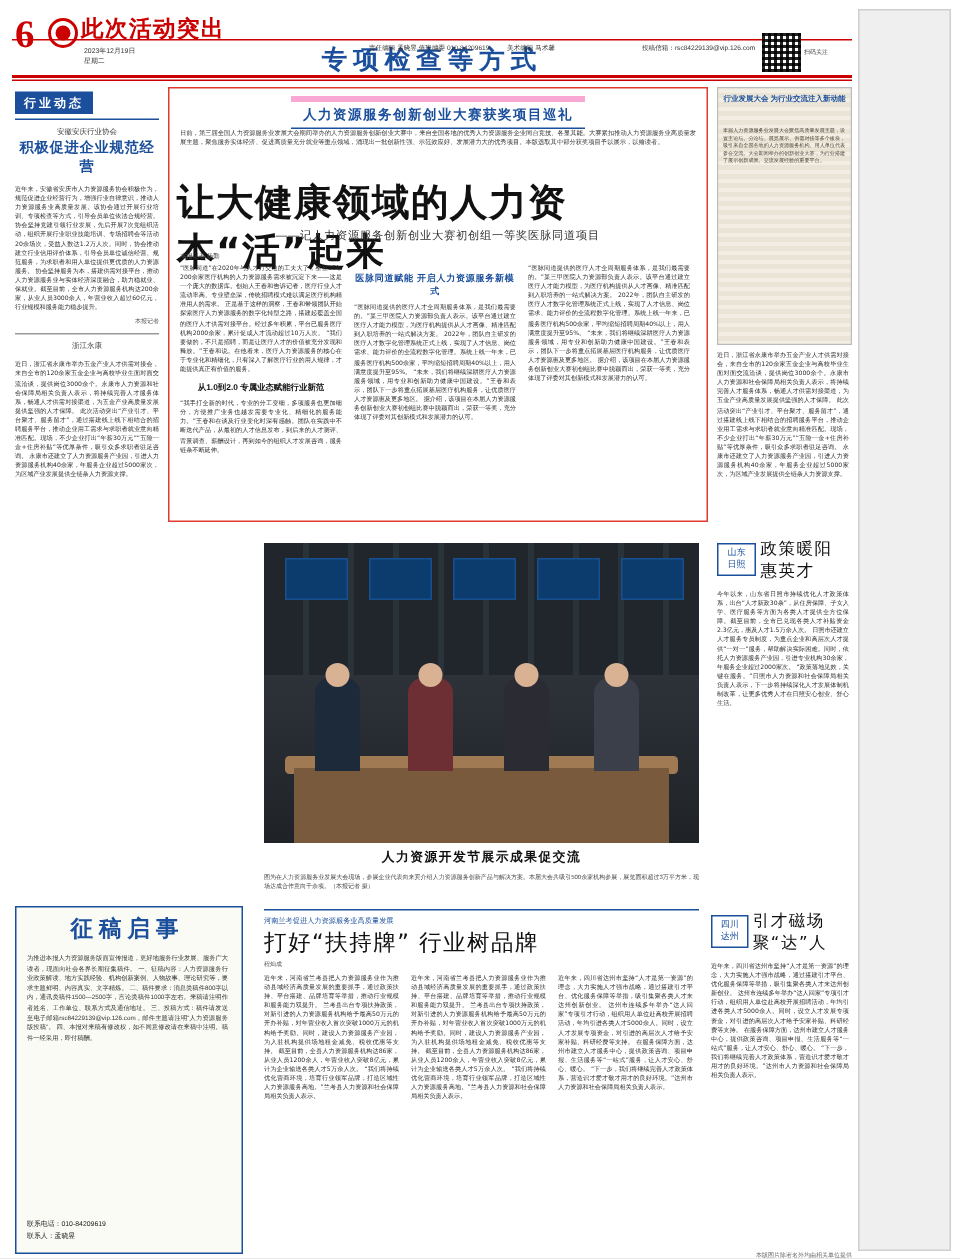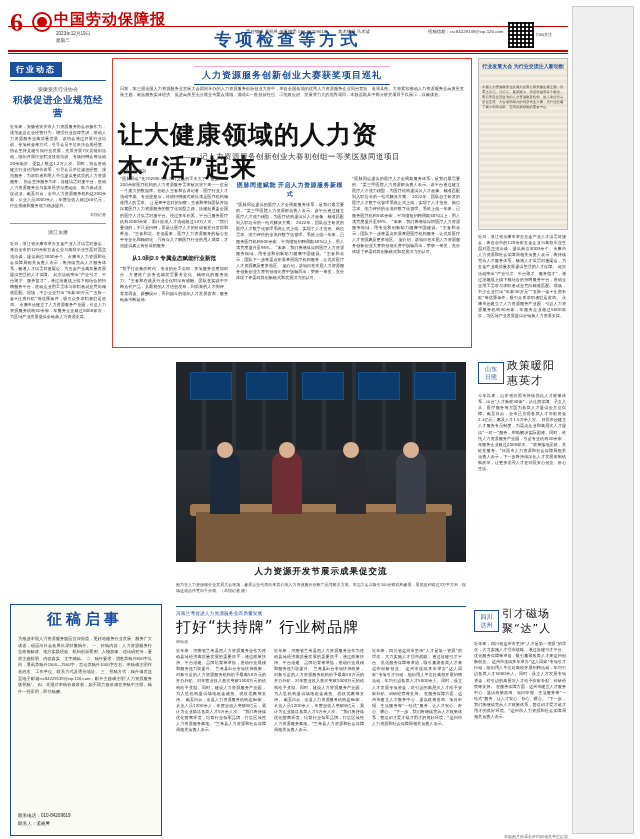--- a/index.html
+++ b/index.html
@@ -38,21 +38,21 @@
   .leftcol{position:absolute;left:2px;top:52px;width:96px;}
   .lc-rule{height:1px;background:#1b4f9c;margin:3px 0 4px 0;}
   .lc-sub{font-size:5px;color:#444;text-align:center;line-height:8px;}
   .lc-title{font-size:9.5px;font-weight:bold;color:#111;text-align:center;line-height:13px;letter-spacing:.5px;font-family:"DejaVu Sans",sans-serif;}
   .lc-title-blue{color:#1b4f9c;}
   .byline{font-size:4px;color:#555;text-align:right;margin-top:3px;}
   
   .redbox{position:absolute;left:104px;top:52px;width:360px;height:290px;
      border:1.6px solid #e23b2e;box-sizing:border-box;}
   .rb-head{position:absolute;left:112px;top:58px;width:344px;text-align:center;}
-  .rb-head-inner{display:inline-block;border-top:1px solid #f9a8d4;border-bottom:1px solid #1b4f9c;padding:2px 8px;
+  .rb-head-inner{display:inline-block;border-top:4px solid #f9a8d4;border-bottom:1px solid #1b4f9c;padding:2px 8px;
      font-size:9px;font-weight:bold;color:#1b4f9c;letter-spacing:1px;font-family:"DejaVu Sans",sans-serif;}
   .rb-lead{position:absolute;left:112px;top:80px;width:344px;font-size:4.2px;line-height:6.4px;color:#333;text-align:justify;}
   .bigtitle{position:absolute;left:110px;top:112px;width:348px;
      font-size:25px;font-weight:bold;color:#111;letter-spacing:1px;font-family:"DejaVu Sans",sans-serif;}
   .subtitle{position:absolute;left:110px;top:146px;width:348px;text-align:center;
      font-size:7.5px;color:#333;letter-spacing:.5px;}
   .rb-byline{position:absolute;left:112px;top:162px;font-size:4.2px;color:#444;}
   .rb-cols{position:absolute;left:112px;top:170px;width:344px;display:flex;gap:8px;}
   .rb-col{width:108px;}
   .sub-h{font-size:6px;font-weight:bold;color:#1b4f9c;text-align:center;margin:5px 0 3px 0;letter-spacing:.5px;}
@@ -86,21 +86,21 @@
 </style>
 </head>
 <body>
 
 <div id="page">
   <div class="pg-inner">
 
     <div class="masthead">
       <div class="mh-num">6</div>
       <div class="mh-logo"></div>
-      <div class="mh-title">中国劳动保障报</div>
+      <div class="mh-title">此次活动突出</div>
       <div class="mh-meta">
         <div>2023年12月19日</div>
         <div>星期二</div>
       </div>
       <div class="mh-rule"></div>
       <div class="section-band">
         <span>专项检查等方式</span>
       </div>
       <div class="mh-meta2">责任编辑 孟晓昱
 值班编委 010-84209619</div>

